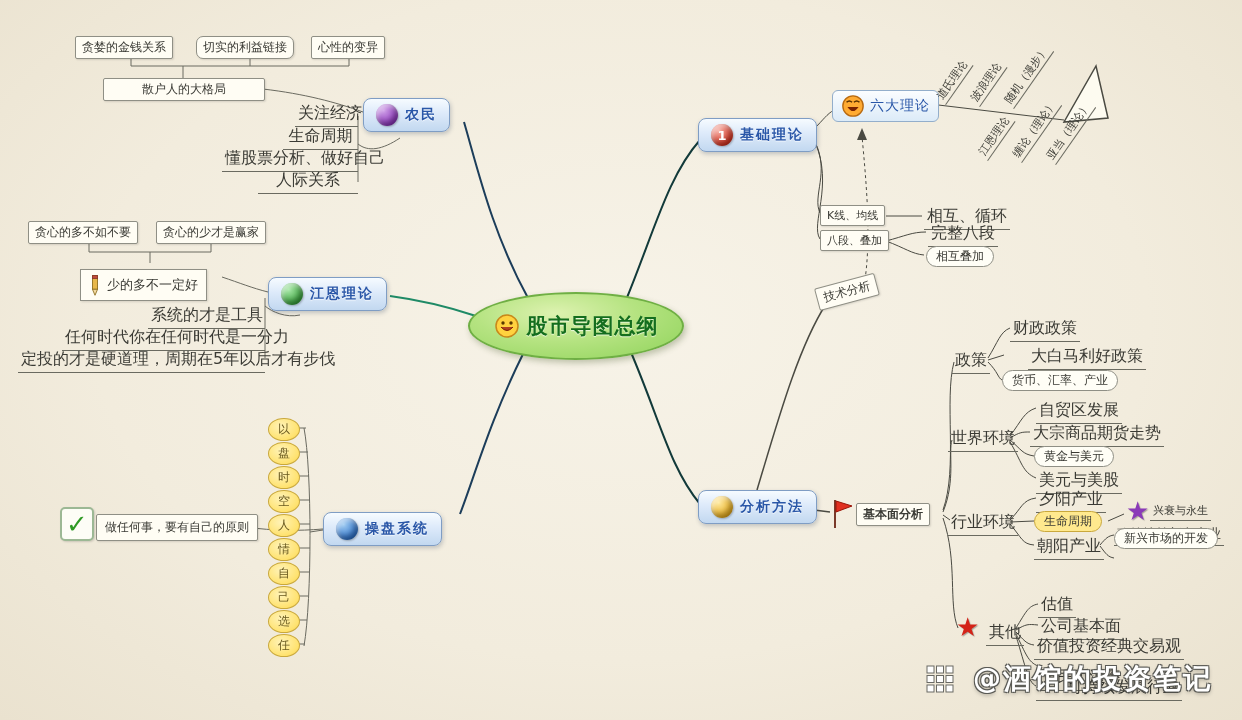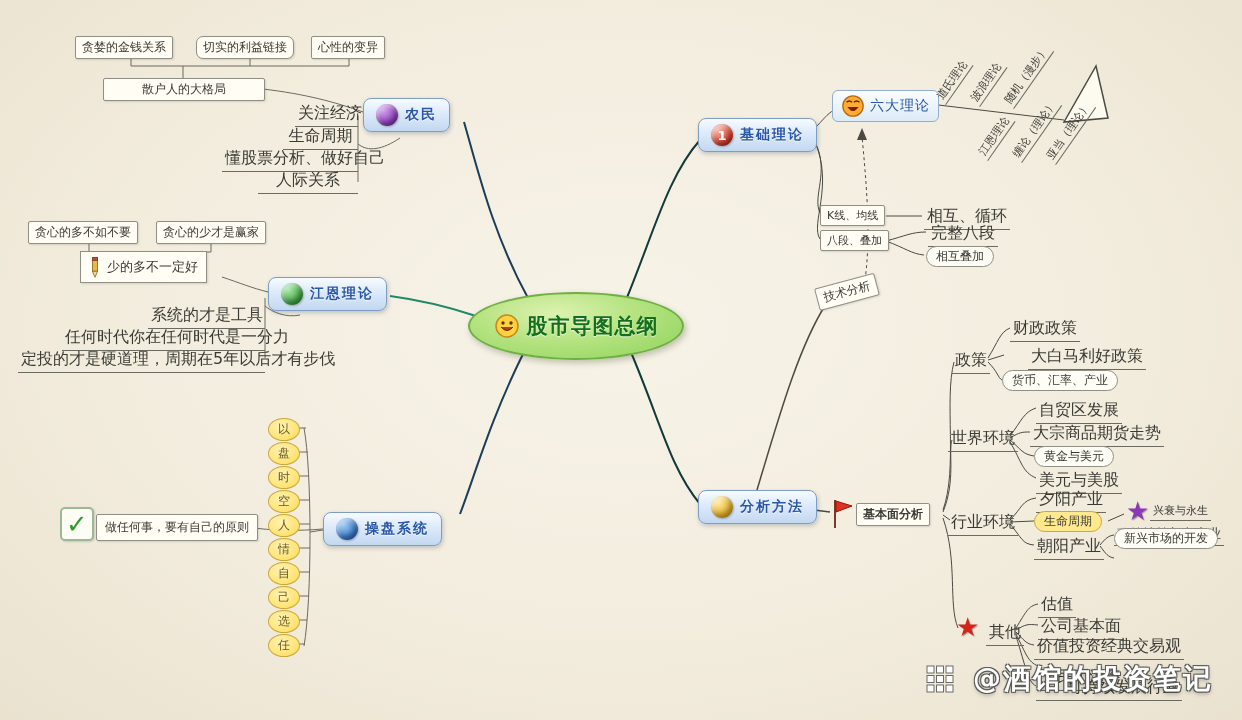--- a/index.html
+++ b/index.html
@@ -180,21 +180,21 @@
   <div class="leaf" style="left:283px;top:126px;width:69px;">生命周期</div>
   <div class="leaf" style="left:222px;top:148px;width:130px;">懂股票分析、做好自己</div>
   <div class="leaf" style="left:258px;top:170px;width:94px;">人际关系</div>
 
   <div class="abs main-node" style="left:268px;top:277px;">
     <span class="sphere sphere-green"></span>
     <span class="txt">江恩理论</span>
   </div>
   <div class="sbox" style="left:28px;top:221px;">贪心的多不如不要</div>
   <div class="sbox" style="left:156px;top:221px;">贪心的少才是赢家</div>
-  <div class="note-box" style="left:80px;top:251px;">
+  <div class="note-box" style="left:80px;top:269px;">
     <svg width="12" height="24" viewBox="0 0 14 26">
       <rect x="4" y="2" width="6" height="16" fill="#e8b84a" stroke="#8a6a1a"></rect>
       <polygon points="4,18 10,18 7,25" fill="#f2d9a0" stroke="#8a6a1a"></polygon>
       <rect x="4" y="2" width="6" height="3.5" fill="#c04a3a" stroke="#8a3a2a"></rect>
     </svg>
     <span>少的多不一定好</span>
   </div>
   <div class="leaf" style="left:148px;top:305px;width:111px;">系统的才是工具</div>
   <div class="leaf" style="left:62px;top:327px;width:197px;">任何时代你在任何时代是一分力</div>
   <div class="leaf" style="left:18px;top:349px;width:241px;">定投的才是硬道理，周期在5年以后才有步伐</div>

